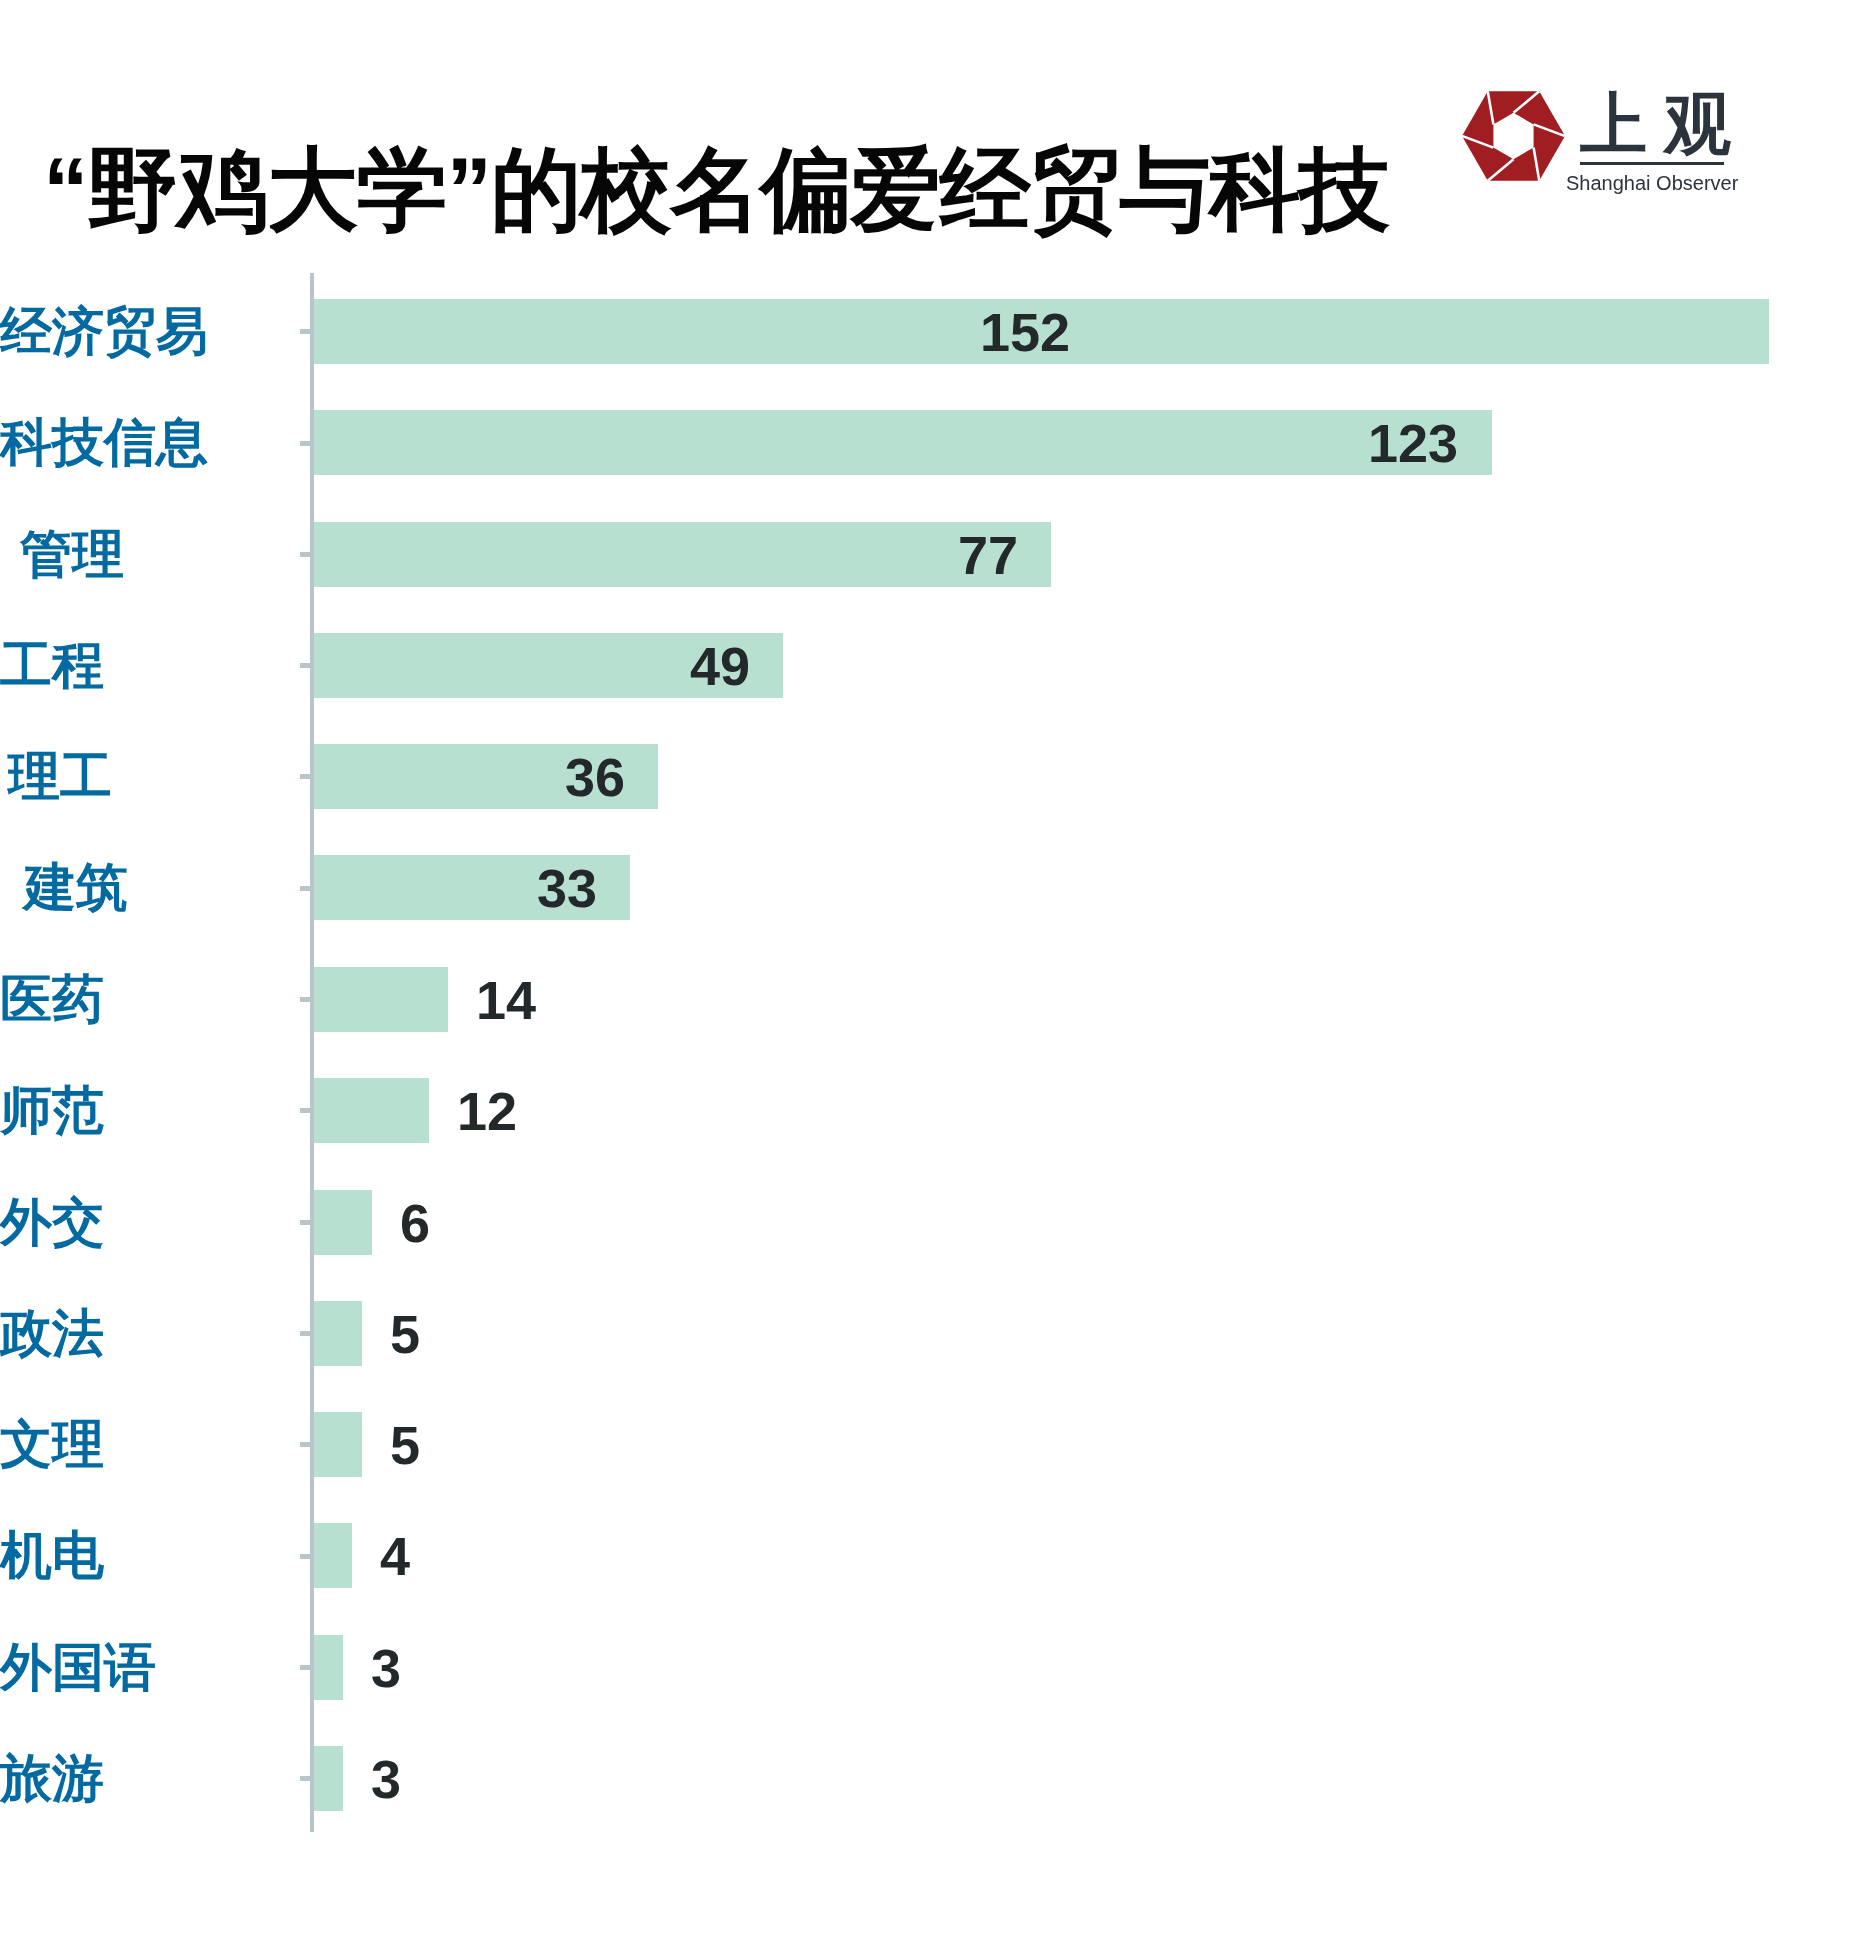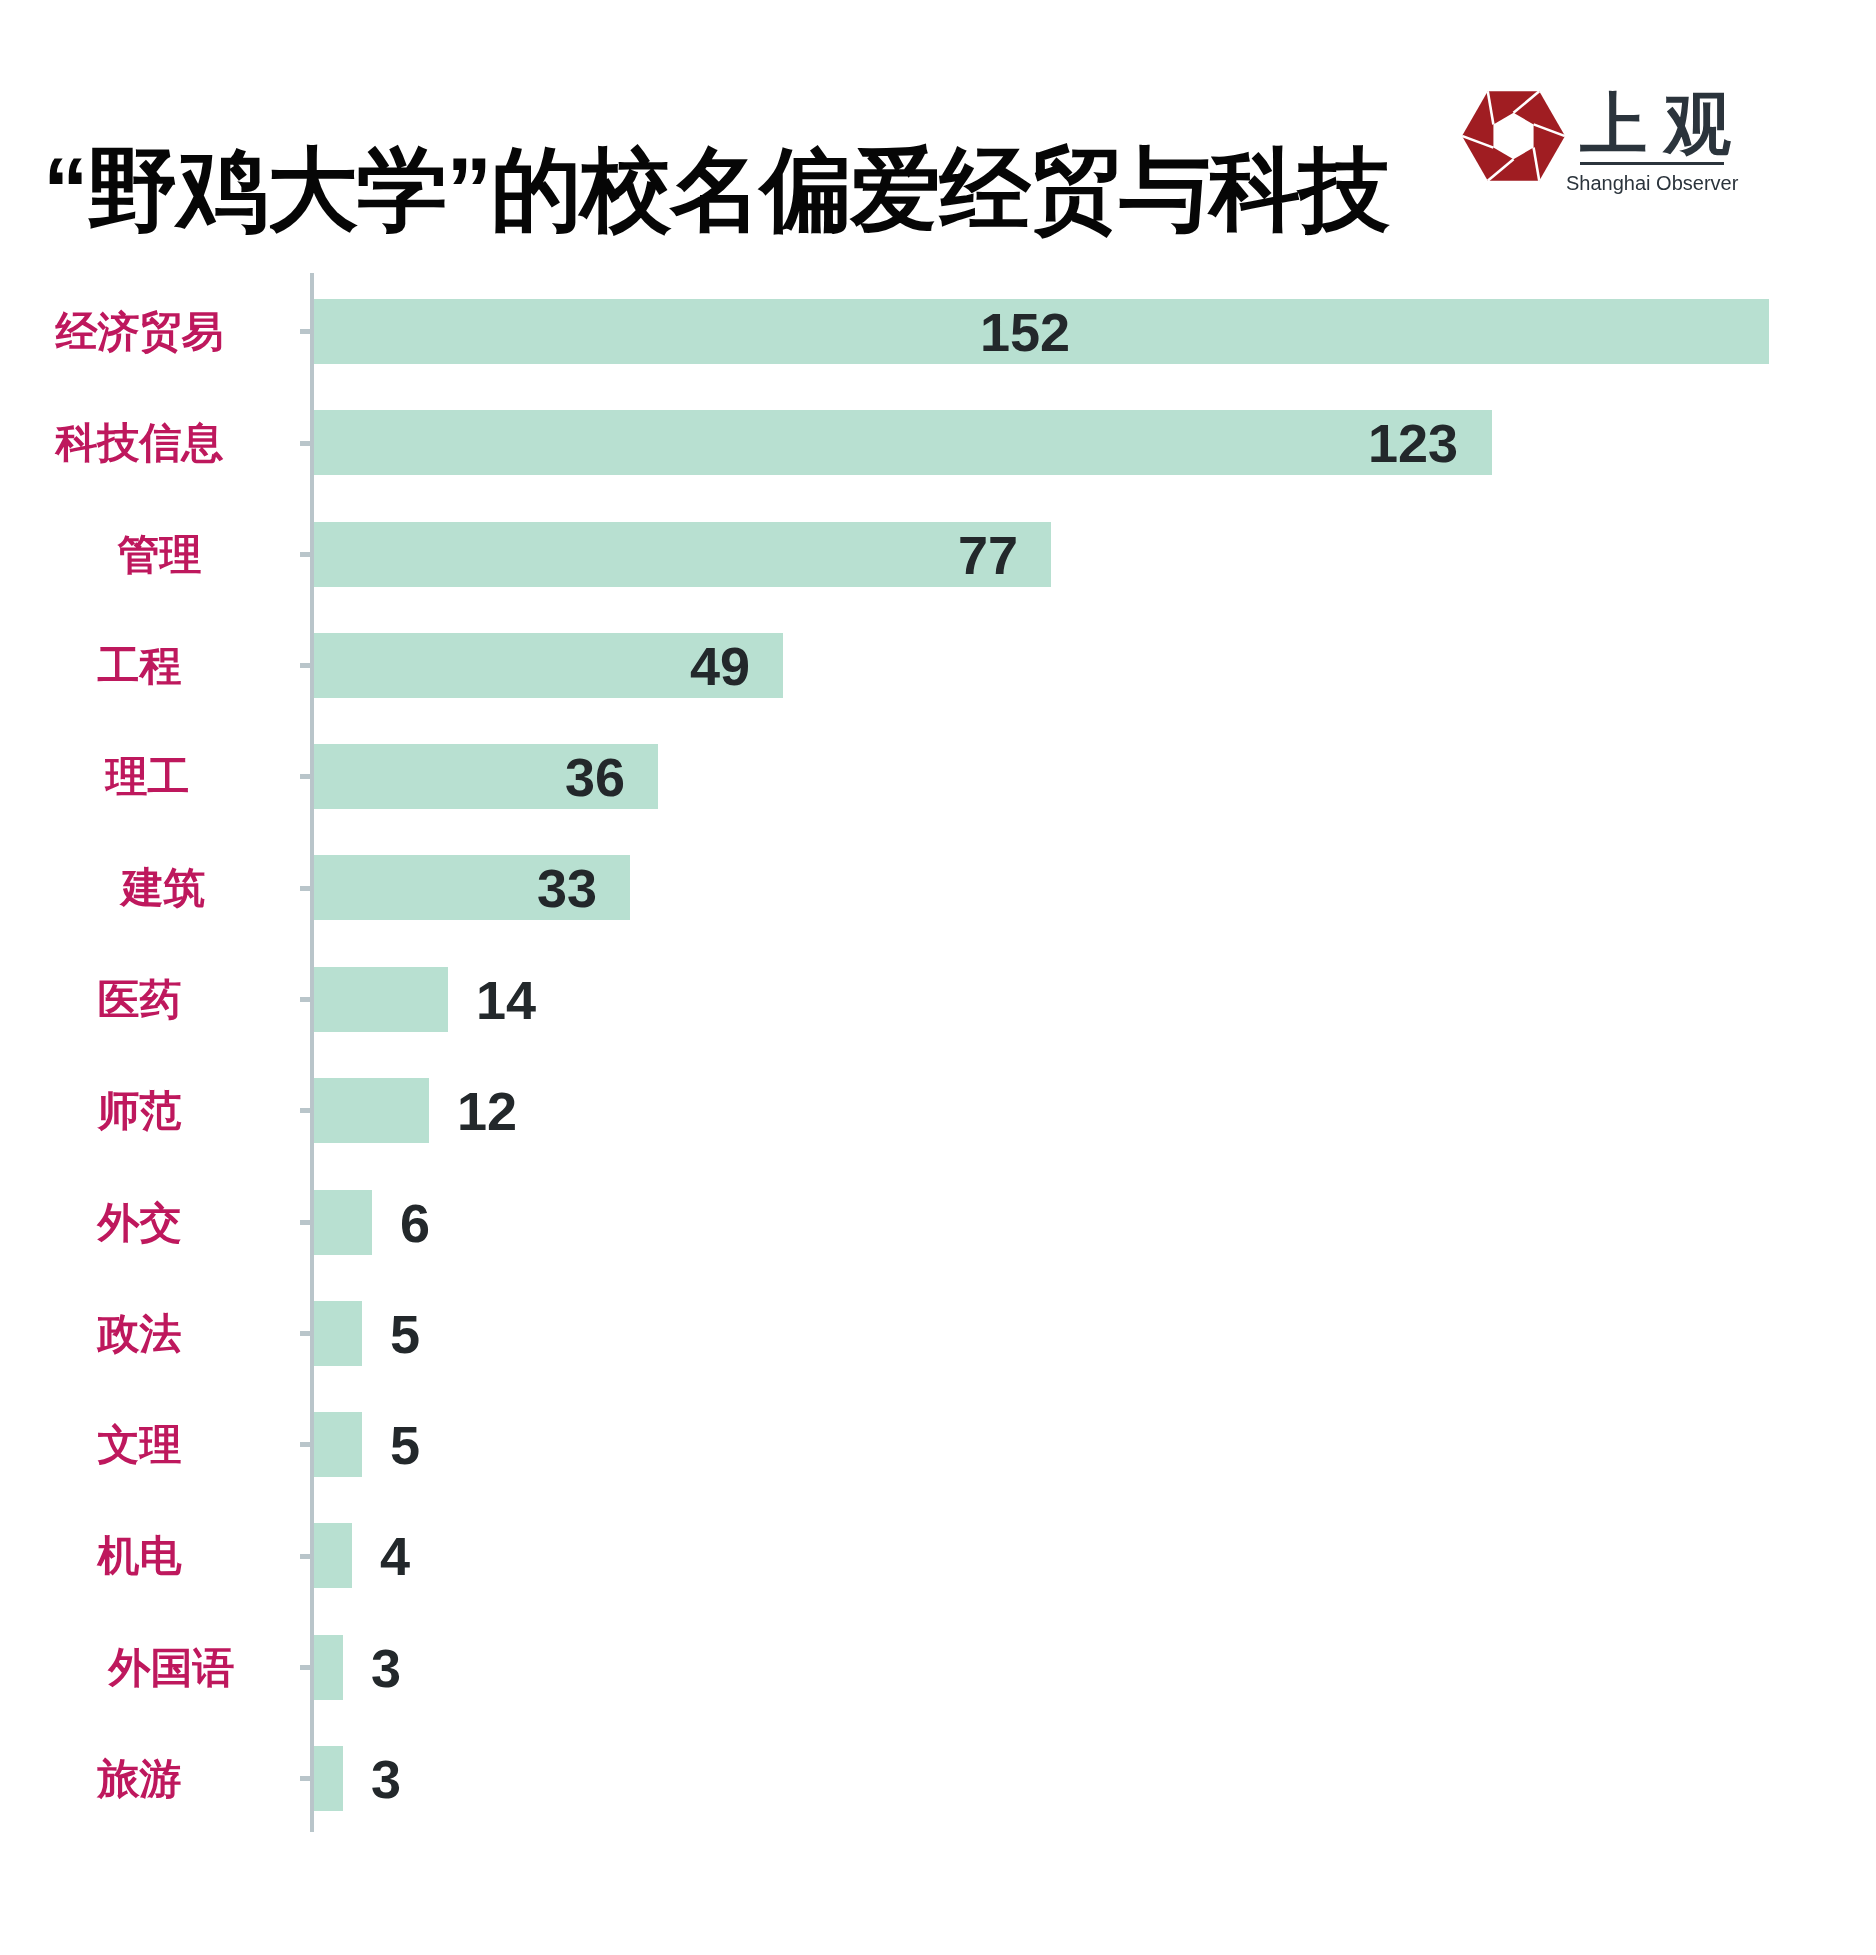--- a/index.html
+++ b/index.html
@@ -26,21 +26,21 @@
     position:absolute;left:104px;top:83px;width:156px;
     font-size:20px;font-weight:400;color:#2b343c;white-space:nowrap;
   }
   
   .chart{position:absolute;left:0;top:0;width:1876px;height:1955px;}
   .axis-line{position:absolute;left:310px;top:273px;width:4.2px;height:1559px;background:#b9c5ca;}
   .axis-tick{position:absolute;left:300px;width:14.4px;height:4.8px;background:#b9c5ca;}
   .bar{position:absolute;left:314px;height:65px;background:#b8e0d1;}
   .cat-label{
     position:absolute;left:0px;width:279px;height:65px;
-    text-align:center;font-size:42px;font-weight:900;color:#be185d;
+    text-align:left;font-size:52px;font-weight:900;color:#0369a1;
     line-height:65px;white-space:nowrap;
   }
   .val-label{
     position:absolute;height:65px;line-height:67px;
     font-size:54px;font-weight:900;color:#23282b;white-space:nowrap;
   }
   .val-inside{text-align:right;}
   .val-outside{text-align:left;}
   .source-note{
     position:absolute;left:0;top:1858px;width:1876px;
@@ -140,21 +140,21 @@
         <div class="bar" style="top: 1412px; width: 48px;"></div>
         <div class="val-label val-outside" style="top: 1412px; left: 390px;">5</div>
       </div>
       <div>
         <div class="cat-label" style="top: 1523px;">机电</div>
         <div class="axis-tick" style="top: 1554px;"></div>
         <div class="bar" style="top: 1523px; width: 38px;"></div>
         <div class="val-label val-outside" style="top: 1523px; left: 380px;">4</div>
       </div>
       <div>
-        <div class="cat-label" style="top: 1635px; padding-left: 32px;">外国语</div>
+        <div class="cat-label" style="top: 1635px;">外国语</div>
         <div class="axis-tick" style="top: 1665px;"></div>
         <div class="bar" style="top: 1635px; width: 29px;"></div>
         <div class="val-label val-outside" style="top: 1635px; left: 371px;">3</div>
       </div>
       <div>
         <div class="cat-label" style="top: 1746px;">旅游</div>
         <div class="axis-tick" style="top: 1776px;"></div>
         <div class="bar" style="top: 1746px; width: 29px;"></div>
         <div class="val-label val-outside" style="top: 1746px; left: 371px;">3</div>
       </div>

